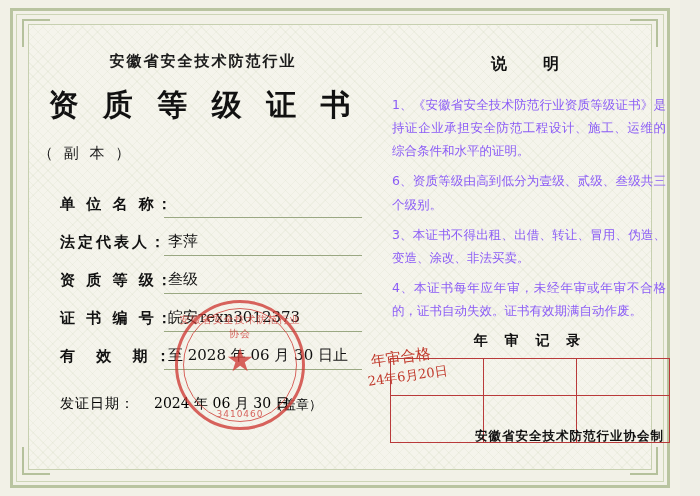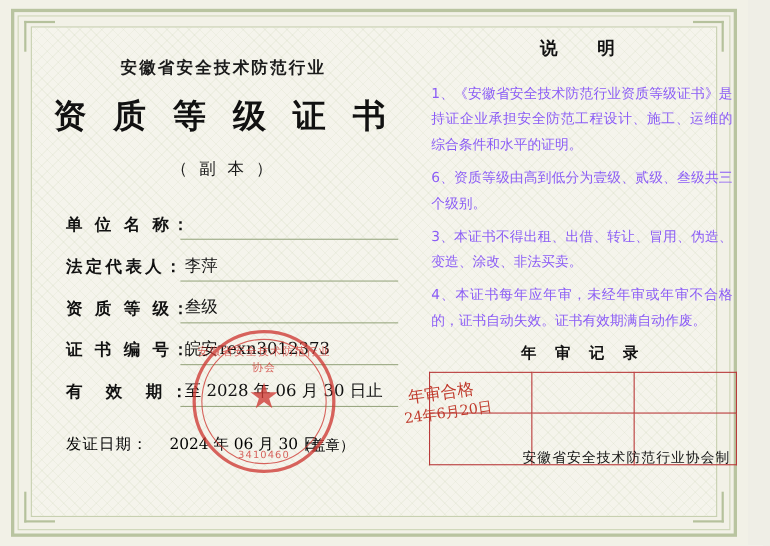--- a/index.html
+++ b/index.html
@@ -84,21 +84,21 @@
   }
   .main-title {
     text-align: center;
     font-size: 30px;
     font-weight: bold;
     color: #111;
     letter-spacing: 7px;
     margin-top: 14px;
   }
   .sub-title {
-    text-align: center;
+    text-align: left;
     font-size: 15px;
     color: #1b1b1b;
     letter-spacing: 3px;
     margin-top: 18px;
   }
   .fields {
     margin-top: 26px;
   }
   .field-row {
     position: relative;
@@ -159,20 +159,21 @@
     top: 5px;
     font-size: 13px;
   }
 
   
   .notes-title {
     text-align: center;
     font-size: 16px;
     font-weight: bold;
     letter-spacing: 10px;
+    margin-top: 20px;
     color: #111;
   }
   .notes-list {
     margin-top: 18px;
     padding: 0 4px 0 2px;
   }
   .note-item {
     font-size: 12.5px;
     line-height: 1.85;
     color: #8b5cf6;
@@ -196,21 +197,21 @@
     border: 1px solid #b93a3a;
     height: 34px;
     width: 33.33%;
   }
   .review-table td.tall { height: 44px; }
   .footer {
     position: absolute;
     right: 6px;
     bottom: -2px;
     font-size: 12.5px;
-    font-weight: normal;
+    font-weight: bold;
     letter-spacing: 1px;
     color: #111;
   }
 
   
   .seal {
     position: absolute;
     left: 175px;
     top: 300px;
     width: 124px;

